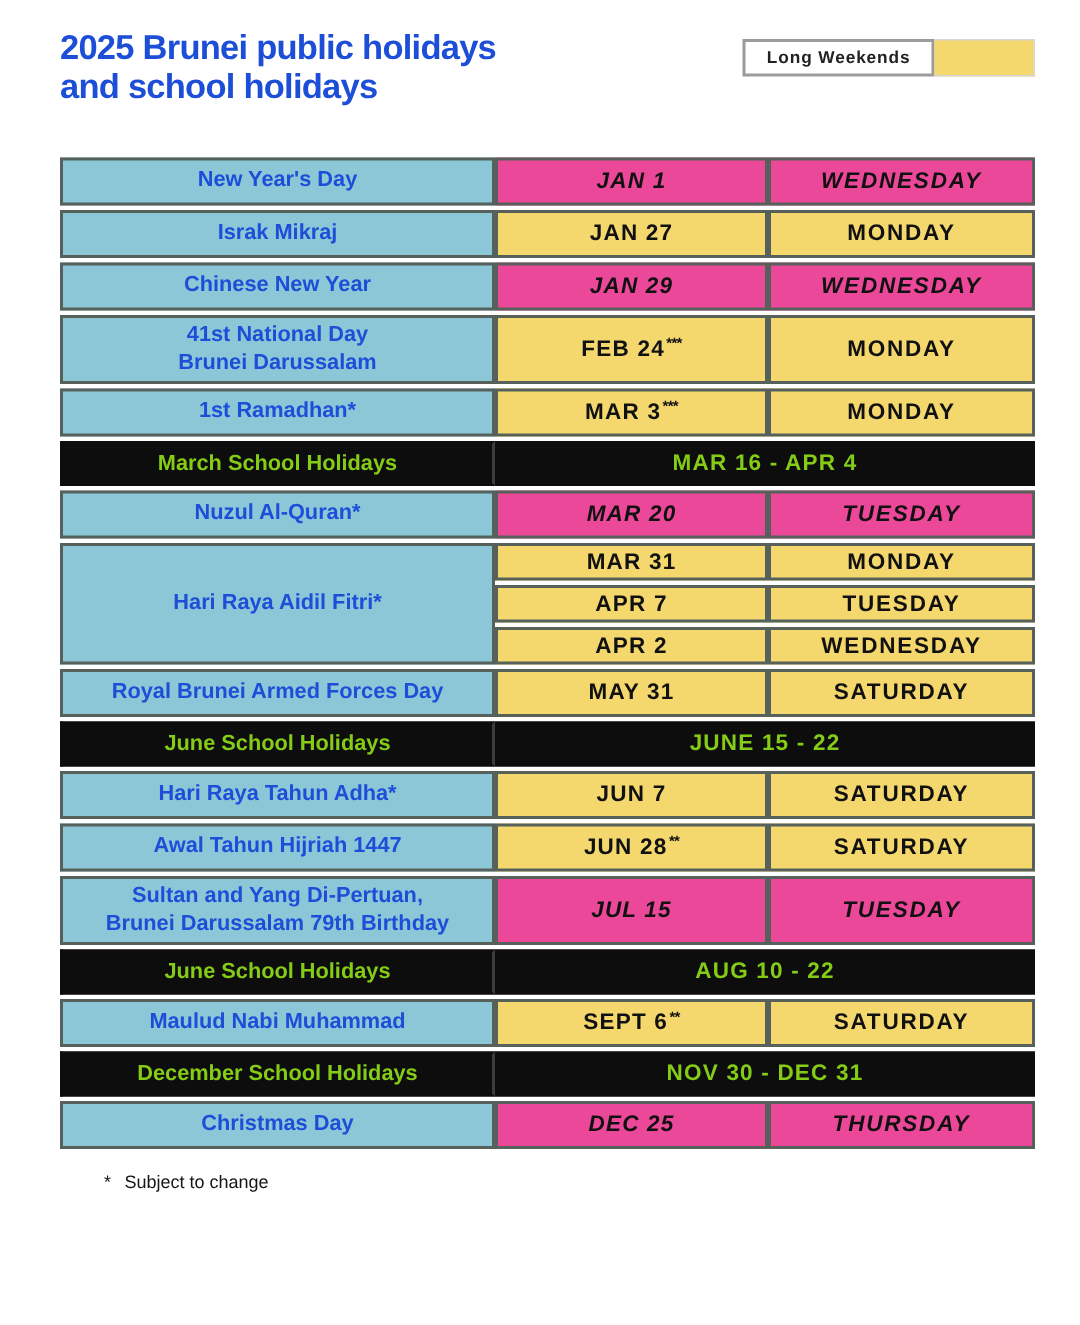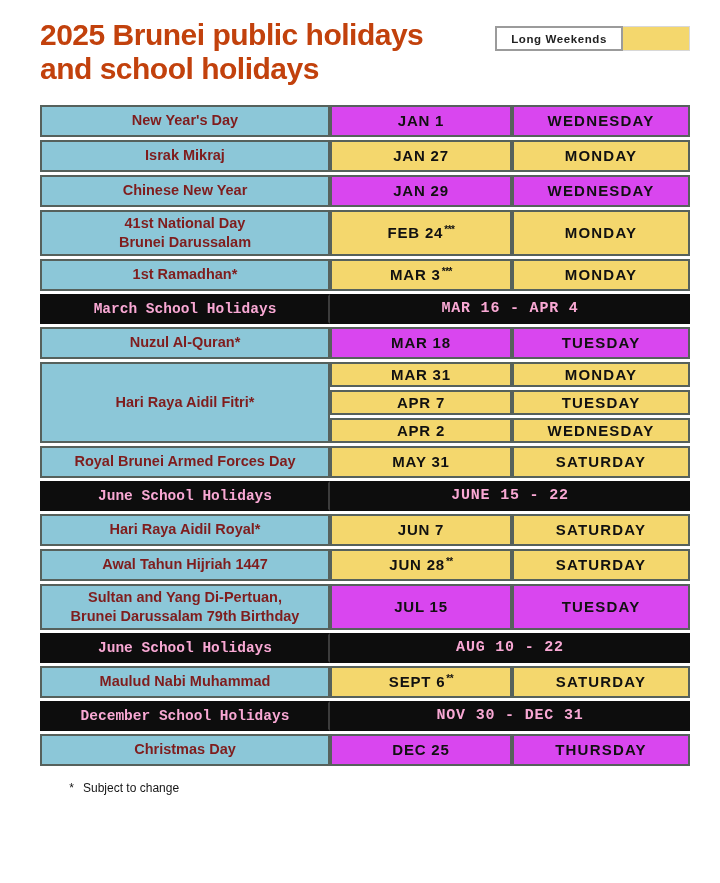--- a/index.html
+++ b/index.html
@@ -11,25 +11,25 @@
     overflow: hidden;
   }
   .header {
     display: flex;
     justify-content: space-between;
     align-items: flex-start;
     padding: 18px 30px 10px 40px;
   }
   .title {
     margin: 0;
-    font-size: 30px;
+    font-size: 23px;
     line-height: 1.14;
     font-weight: bold;
     letter-spacing: -0.5px;
-    color: #c2410c;
+    color: #1d4ed8;
   }
   .header-right {
     display: flex;
     flex-direction: column;
     align-items: flex-end;
     padding-top: 8px;
   }
   .legend { display: flex; align-items: stretch; height: 25px; }
   .legend-label {
     border: 2px solid #9b9b9b;
@@ -70,35 +70,34 @@
     text-align: center;
     font-weight: bold;
     padding: 2px 4px;
     vertical-align: middle;
   }
   td.name {
     background: var(--blue, #8CC7D8);
     font-size: 14.5px;
     white-space: pre-line;
     line-height: 1.3;
-    color: #7f1d1d;
+    color: #1d4ed8;
   }
   td.date { font-size: 15px; letter-spacing: 0.8px; }
   td.day  { font-size: 15px; letter-spacing: 1.2px; }
   .bg-y { background: var(--yellow, #F4D76D); }
-  .bg-w { background: #d946ef; }
+  .bg-w { background: #ec4899; font-style: italic; }
   tr.holiday-row td { height: 32px; }
   tr.two-line td { height: 46px; }
   tr.sub-row td { height: 14px; }
   tr.school-row td {
     height: 30px;
     background: var(--row-black, #0D0D0D);
-    color: #f9a8d4;
+    color: #84cc16;
     border-color: var(--row-black, #0D0D0D);
-    font-family: Liberation Mono, monospace;
   }
   tr.school-row td.school-name { font-size: 14.5px; border-right-color: #3c3c3c; }
   tr.school-row td.school-range { font-size: 15px; letter-spacing: 0.8px; }
   .sup {
     font-size: 10px;
     position: relative;
     top: -5px;
     margin-left: 1px;
     letter-spacing: -0.5px;
   }
@@ -167,21 +166,21 @@
           <td class="name">1st Ramadhan*</td>
           <td class="date bg-y">MAR 3<span class="sup">***</span></td>
           <td class="day bg-y">MONDAY</td>
         </tr>
         <tr class="school-row">
           <td class="school-name">March School Holidays</td>
           <td class="school-range" colspan="2">MAR 16 - APR 4</td>
         </tr>
         <tr class="holiday-row">
           <td class="name">Nuzul Al-Quran*</td>
-          <td class="date bg-w">MAR 18</td>
+          <td class="date bg-w">MAR 20</td>
           <td class="day bg-w">TUESDAY</td>
         </tr>
         <tr class="sub-row">
           <td class="name" rowspan="3">Hari Raya Aidil Fitri*</td>
           <td class="date bg-y">MAR 31</td>
           <td class="day bg-y">MONDAY</td>
         </tr>
         <tr class="sub-row">
           <td class="date bg-y">APR 7</td>
           <td class="day bg-y">TUESDAY</td>
@@ -193,21 +192,21 @@
         <tr class="holiday-row">
           <td class="name">Royal Brunei Armed Forces Day</td>
           <td class="date bg-y">MAY 31</td>
           <td class="day bg-y">SATURDAY</td>
         </tr>
         <tr class="school-row">
           <td class="school-name">June School Holidays</td>
           <td class="school-range" colspan="2">JUNE 15 - 22</td>
         </tr>
         <tr class="holiday-row">
-          <td class="name">Hari Raya Aidil Royal*</td>
+          <td class="name">Hari Raya Tahun Adha*</td>
           <td class="date bg-y">JUN 7</td>
           <td class="day bg-y">SATURDAY</td>
         </tr>
         <tr class="holiday-row">
           <td class="name">Awal Tahun Hijriah 1447</td>
           <td class="date bg-y">JUN 28<span class="sup">**</span></td>
           <td class="day bg-y">SATURDAY</td>
         </tr>
         <tr class="holiday-row two-line">
           <td class="name">Sultan and Yang Di-Pertuan,

